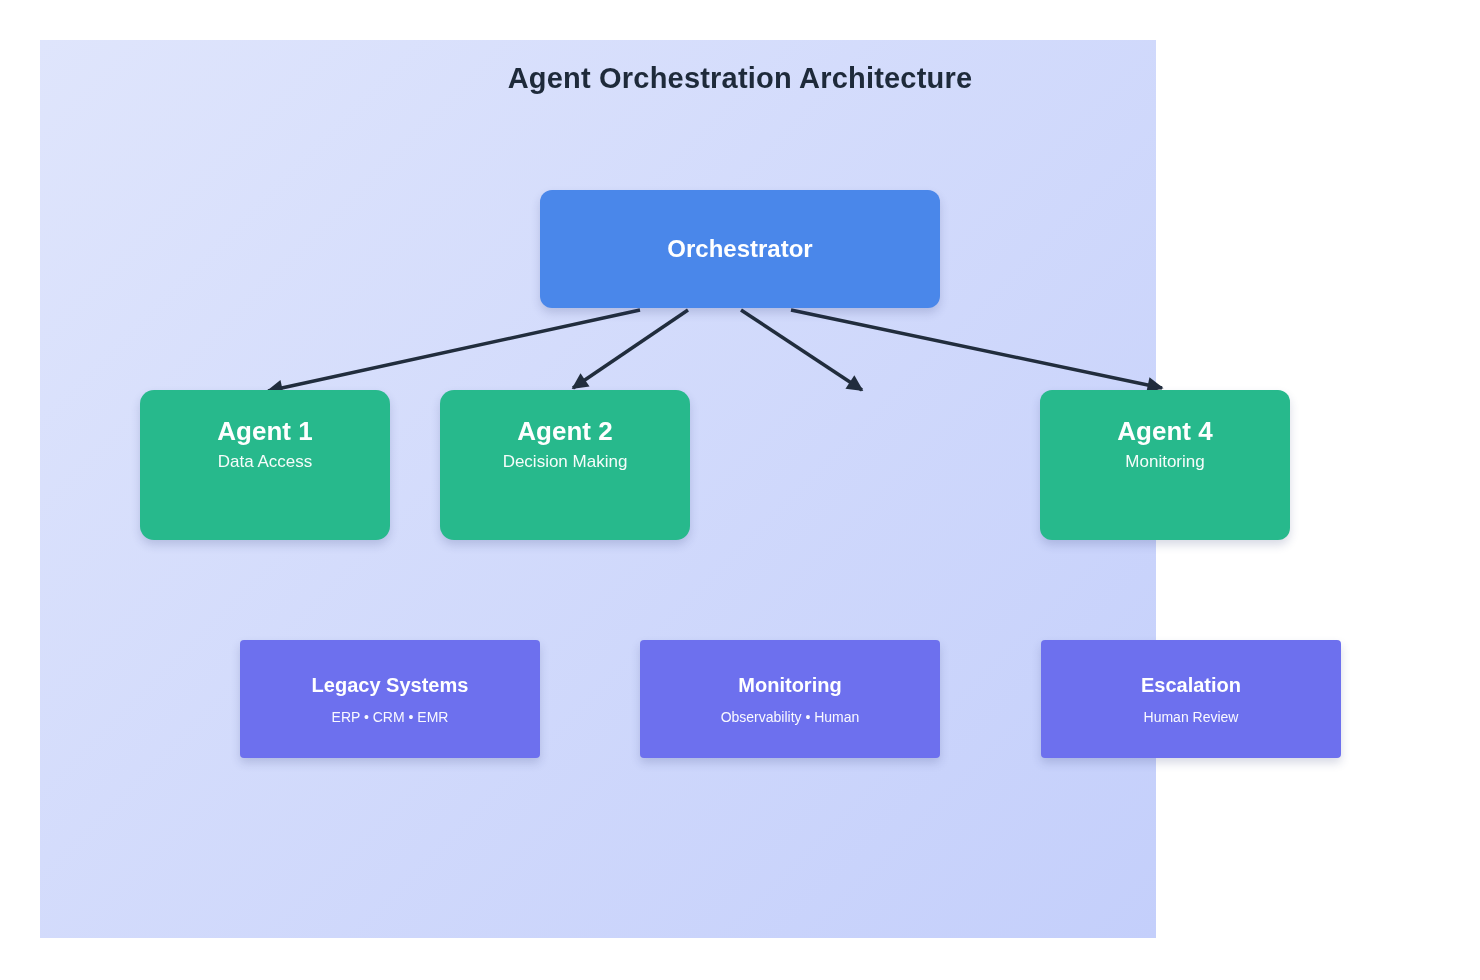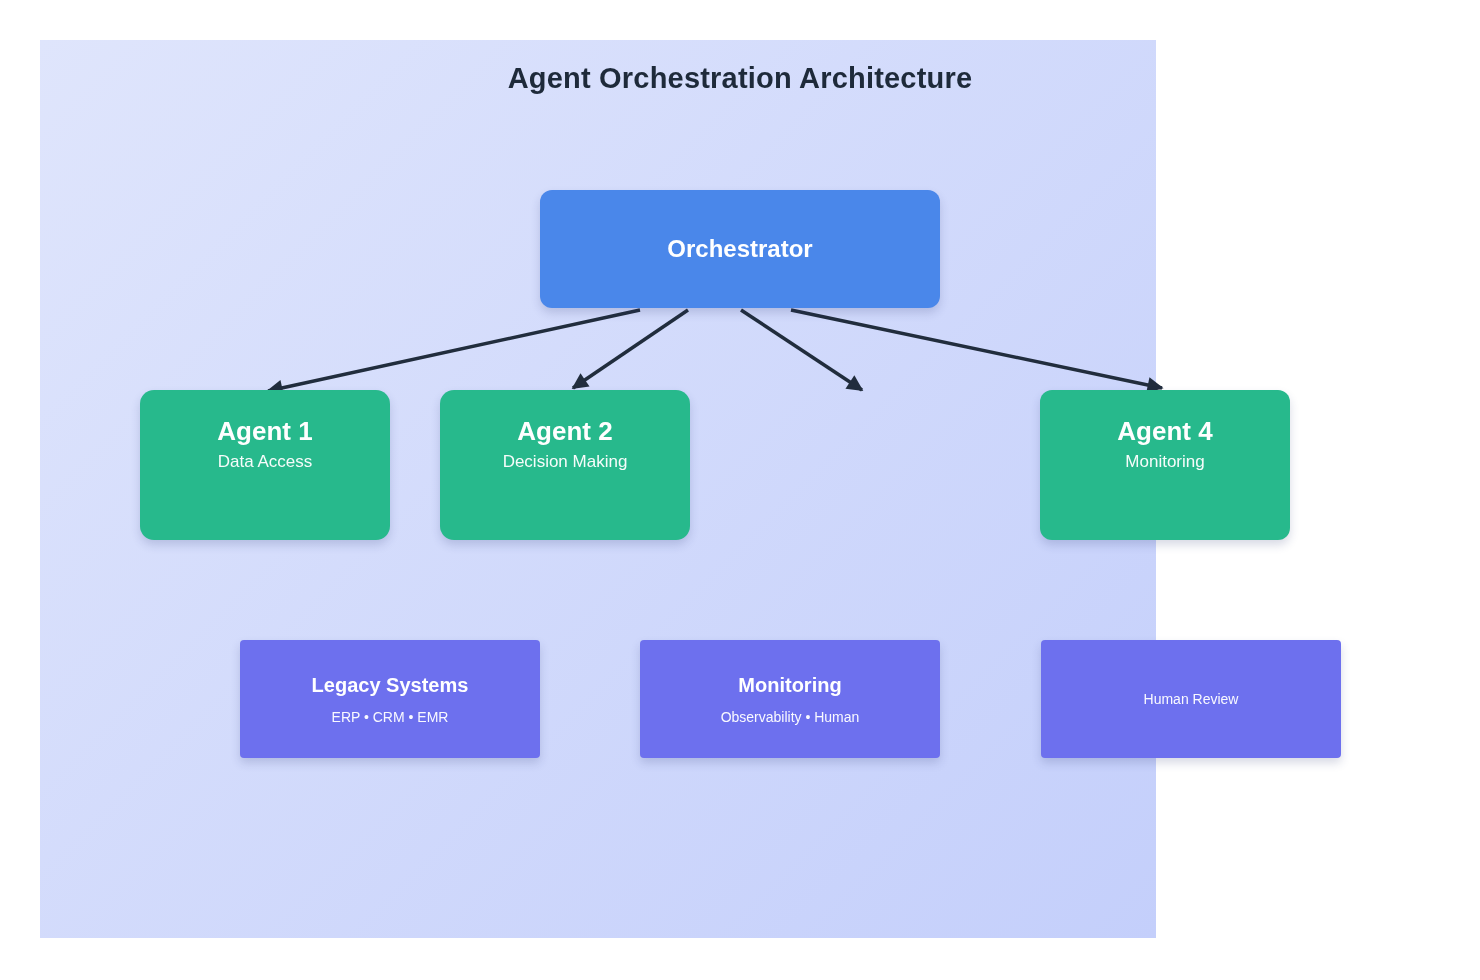--- a/index.html
+++ b/index.html
@@ -82,17 +82,18 @@
 
     <div class="node system s1">
       <div class="node-title">Legacy Systems</div>
       <div class="node-subtitle">ERP • CRM • EMR</div>
     </div>
     <div class="node system s2">
       <div class="node-title">Monitoring</div>
       <div class="node-subtitle">Observability • Human</div>
     </div>
     <div class="node system s3">
+      <div class="node-title">Escalation</div>
       <div class="node-subtitle">Human Review</div>
     </div>
 
   </div>
 </div>
 
 </body></html>

